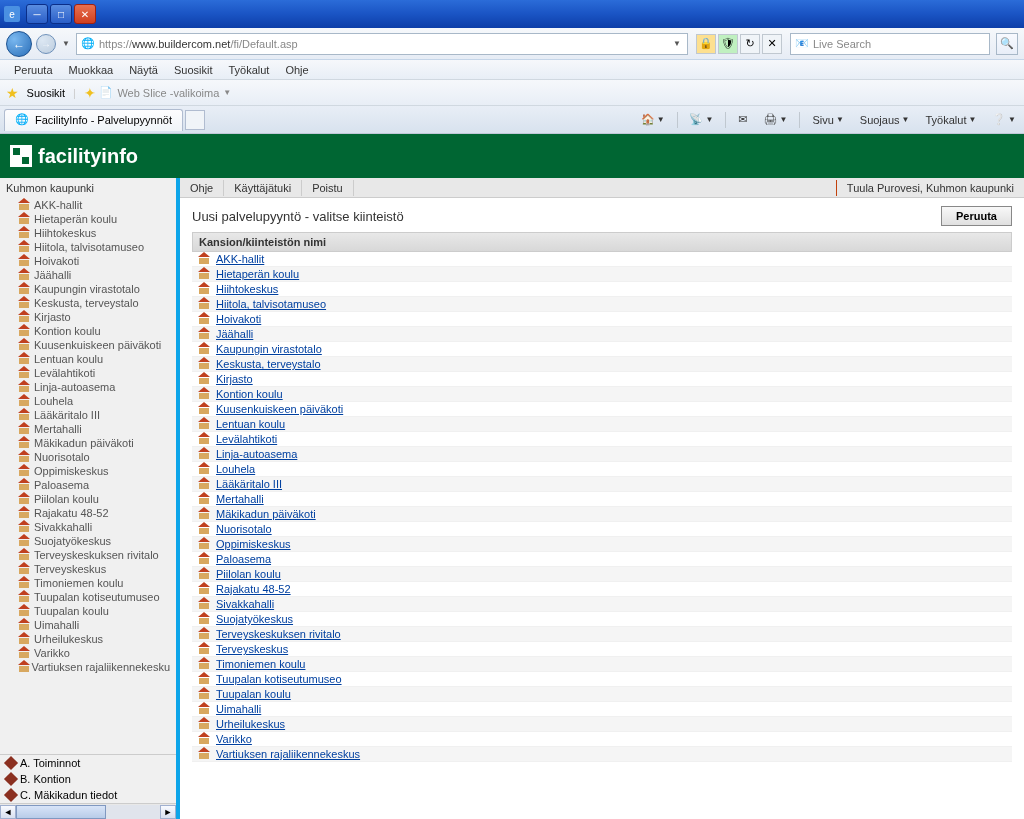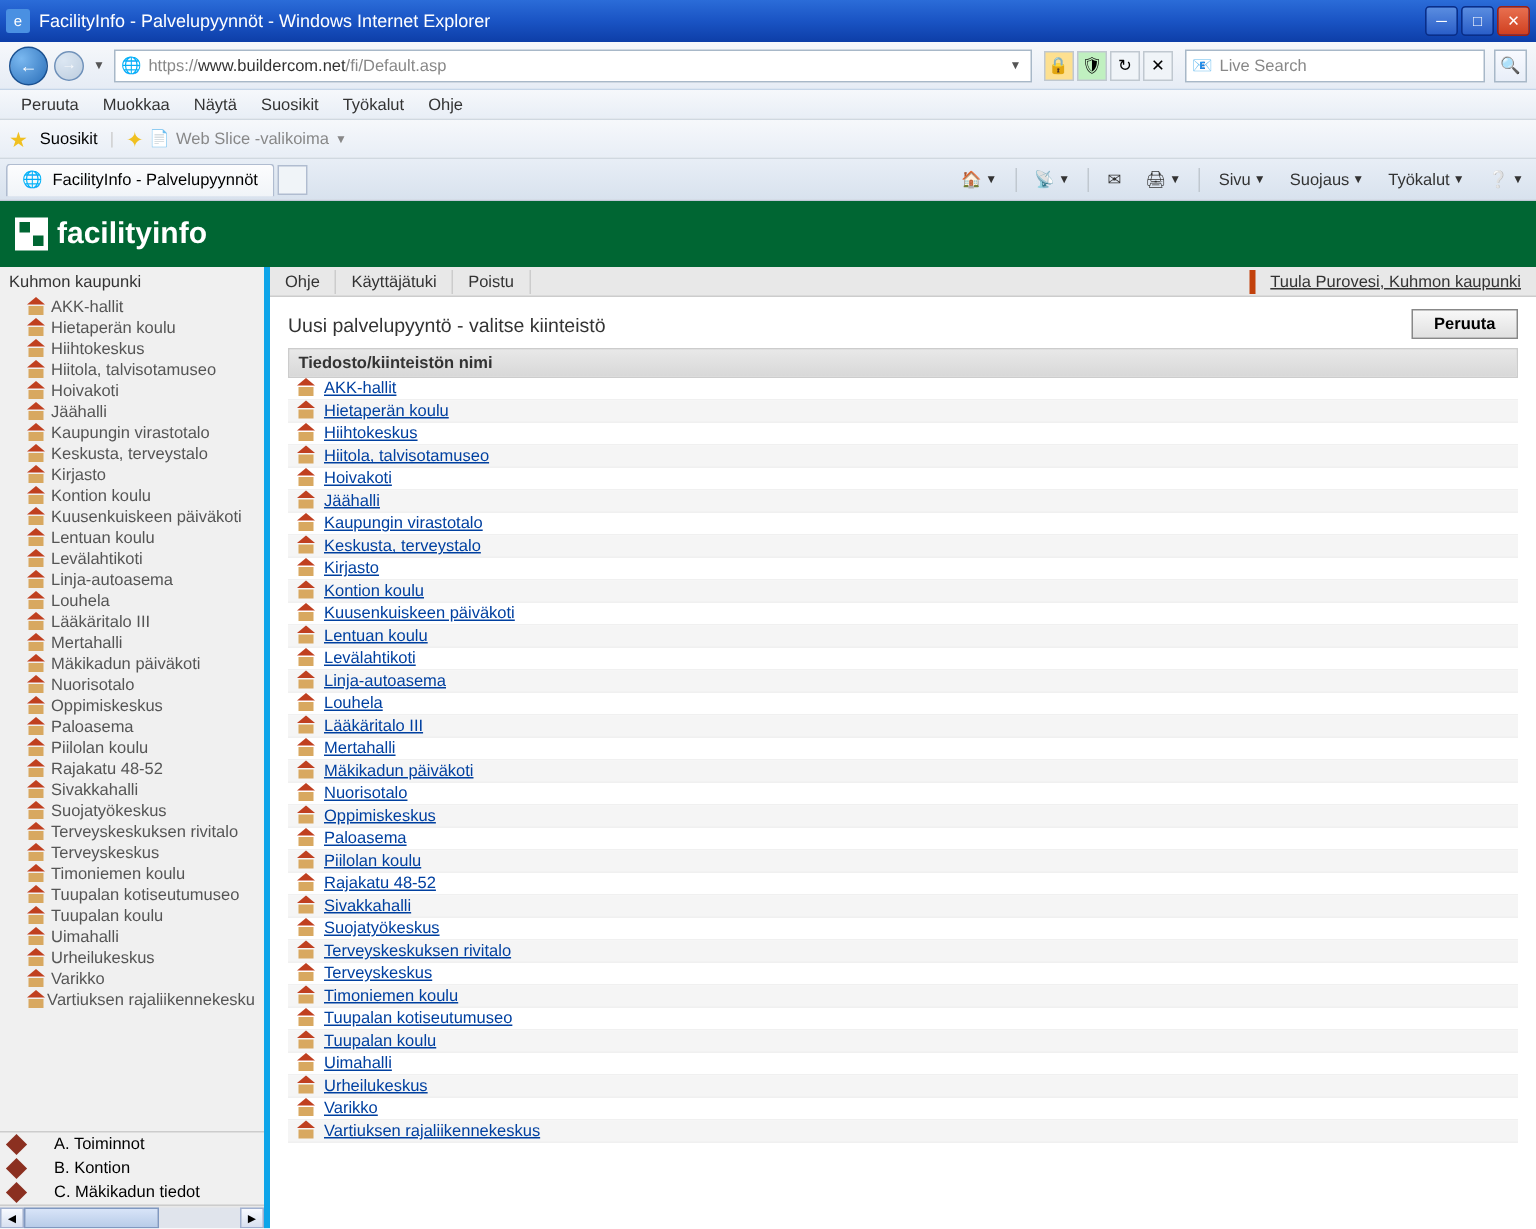--- a/index.html
+++ b/index.html
@@ -57,48 +57,47 @@
 .app-body { flex: 1; display: flex; overflow: hidden; }
 .sidebar { width: 180px; background: #f0f0f0; border-right: 4px solid #0ea5e9; overflow-y: auto; font-size: 11px; display: flex; flex-direction: column; }
 .side-scroll { flex: 1; overflow-y: auto; }
 .side-title { padding: 4px 6px; color: #333; }
 .side-item { padding: 1px 6px 1px 18px; display: flex; align-items: center; gap: 4px; cursor: pointer; white-space: nowrap; overflow: hidden; }
 .house-icon { width: 12px; height: 10px; display: inline-block; position: relative; }
 .house-icon::before { content:''; position:absolute; bottom:0; left:1px; width:10px; height:6px; background:#d8a860; }
 .house-icon::after { content:''; position:absolute; top:-2px; left:0; width:0; height:0; border-left:6px solid transparent; border-right:6px solid transparent; border-bottom:5px solid #c04020; }
 .side-link { color: #555; }
 .side-footer { border-top: 1px solid #ccc; }
-.side-cat { padding: 2px 6px; display: flex; align-items: center; gap: 20px; cursor: pointer; }
+.side-cat { padding: 2px 6px; display: flex; align-items: center; gap: 4px; cursor: pointer; }
 .cat-icon { width: 10px; height: 10px; background: #8b3020; transform: rotate(45deg); }
 .hscroll { height: 16px; background: #e8e8e8; border-top: 1px solid #ccc; display: flex; align-items: center; }
 .hscroll-btn { width: 16px; height: 14px; background: linear-gradient(#f8faff,#d8e0f0); border: 1px solid #a0b0d0; display: flex; align-items: center; justify-content: center; font-size: 9px; cursor: pointer; }
 .hscroll-track { flex: 1; height: 14px; background: #e0e4ec; position: relative; }
 .hscroll-thumb { position: absolute; left: 0; top: 0; width: 90px; height: 14px; background: linear-gradient(#d8e4f8,#b8cce8); border: 1px solid #8098c0; }
 
 .main { flex: 1; display: flex; flex-direction: column; background: #fff; overflow: hidden; }
 .app-nav { height: 20px; background: #e8e8e8; border-bottom: 1px solid #ccc; display: flex; align-items: center; font-size: 11px; }
 .app-nav-item { padding: 2px 10px; border-right: 1px solid #ccc; cursor: pointer; color: #333; }
-.app-nav-right { margin-left: auto; padding: 2px 10px; color: #333; border-left: 4px solid #c2410c; text-decoration: underline; }
+.app-nav-right { margin-left: auto; padding: 2px 10px; color: #333; border-left: 1px solid #c2410c; }
 
 .content { flex: 1; padding: 8px 12px; overflow-y: auto; font-size: 11px; }
 .content-head { display: flex; align-items: center; margin-bottom: 6px; }
 .content-title { font-size: 13px; font-weight: normal; color: #333; flex: 1; }
 .cancel-btn { padding: 3px 14px; background: linear-gradient(#f8f8f8,#e0e0e0); border: 1px solid #888; font-size: 11px; font-weight: bold; cursor: pointer; }
 
 .table-header { background: linear-gradient(#e8e8e8,#d8d8d8); border: 1px solid #ccc; padding: 3px 6px; font-size: 11px; font-weight: bold; color: #333; }
 .table-row { padding: 1px 6px; display: flex; align-items: center; gap: 6px; border-bottom: 1px solid #f0f0f0; }
 .table-row:nth-child(even) { background: #f5f5f5; }
 .table-link { color: #0040a0; text-decoration: underline; cursor: pointer; }
 </style>
 </head>
 <body>
 
 <div class="titlebar">
   <span class="titlebar-icon">e</span>
-  <span class="titlebar-text">FacilityInfo - Palvelupyynnöt - Windows Internet Explorer</span>
   <div class="win-btns">
     <div class="win-btn">─</div>
     <div class="win-btn">□</div>
     <div class="win-btn close">✕</div>
   </div>
 </div>
 
 <div class="navbar">
   <div class="nav-btn">←</div>
   <div class="nav-btn fwd">→</div>
@@ -353,21 +352,21 @@
         <span class="app-nav-item">Ohje</span>
         <span class="app-nav-item">Käyttäjätuki</span>
         <span class="app-nav-item">Poistu</span>
         <span class="app-nav-right">Tuula Purovesi, Kuhmon kaupunki</span>
       </div>
       <div class="content">
         <div class="content-head">
           <div class="content-title">Uusi palvelupyyntö - valitse kiinteistö</div>
           <button class="cancel-btn">Peruuta</button>
         </div>
-        <div class="table-header">Tiedosto/kiinteistön nimi</div>
+        <div class="table-header">Kansion/kiinteistön nimi</div>
         <div id="table-rows">
             <div class="table-row">
               <span class="house-icon"></span>
               <span class="table-link">AKK-hallit</span>
             </div>
             <div class="table-row">
               <span class="house-icon"></span>
               <span class="table-link">Hietaperän koulu</span>
             </div>
             <div class="table-row">

